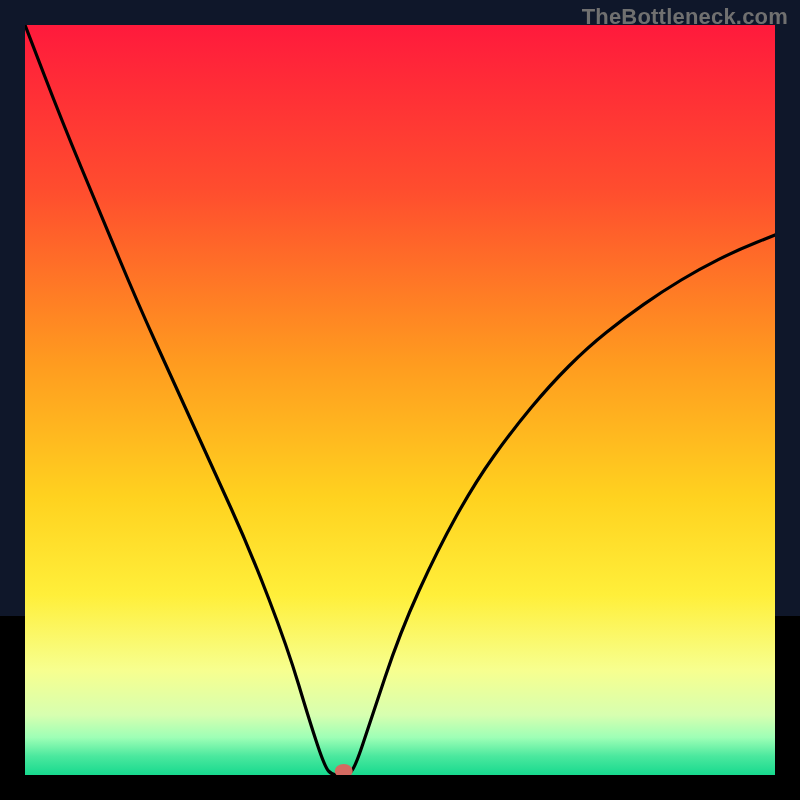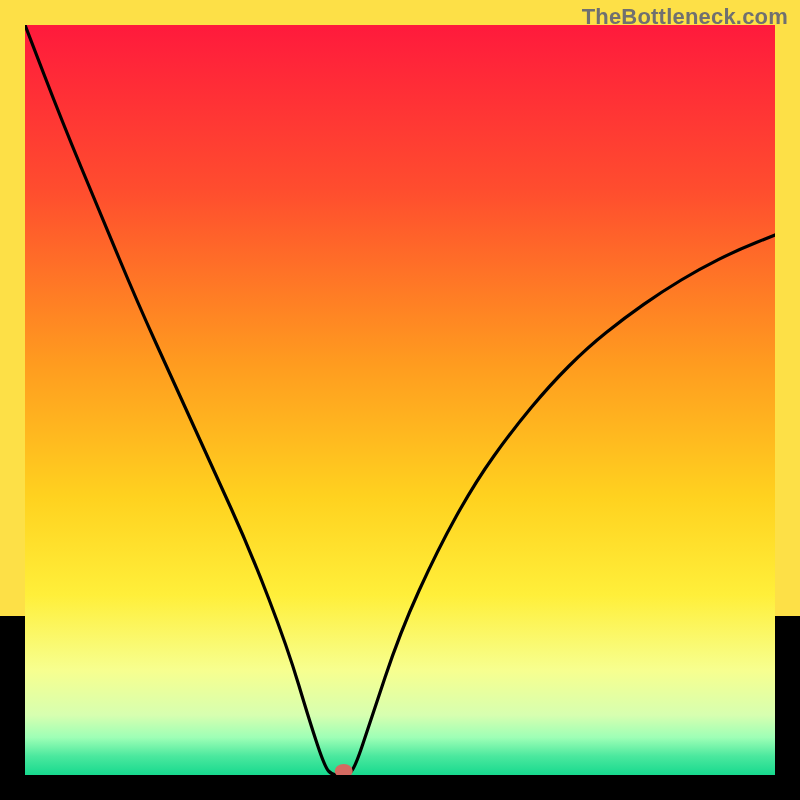--- a/index.html
+++ b/index.html
@@ -8,21 +8,21 @@
     width: 800px;
     height: 800px;
     background: #000;
     overflow: hidden;
     font-family: Arial, Helvetica, sans-serif;
   }
   .frame {
     position: relative;
     width: 800px;
     height: 616px;
-    background: #fde047;
+    background: #0f172a;
   }
   .watermark {
     position: absolute;
     top: 4px;
     right: 12px;
     color: #707070;
     font-size: 22px;
     font-weight: 600;
     letter-spacing: 0.2px;
     z-index: 10;

